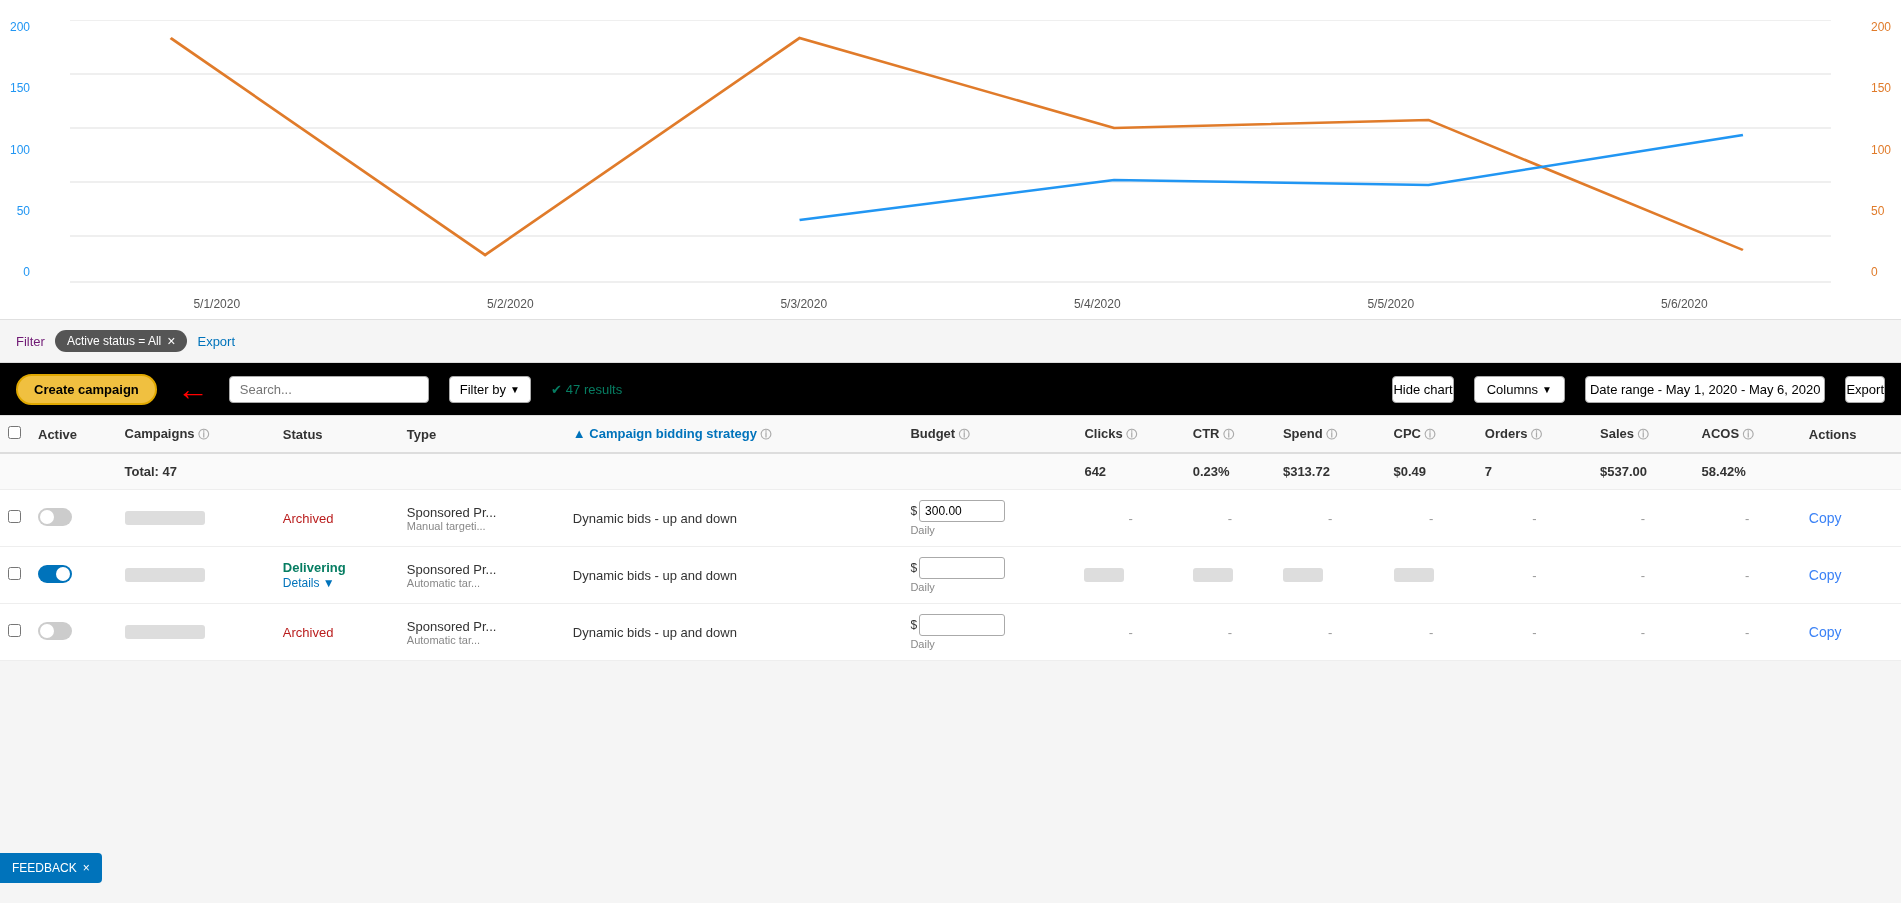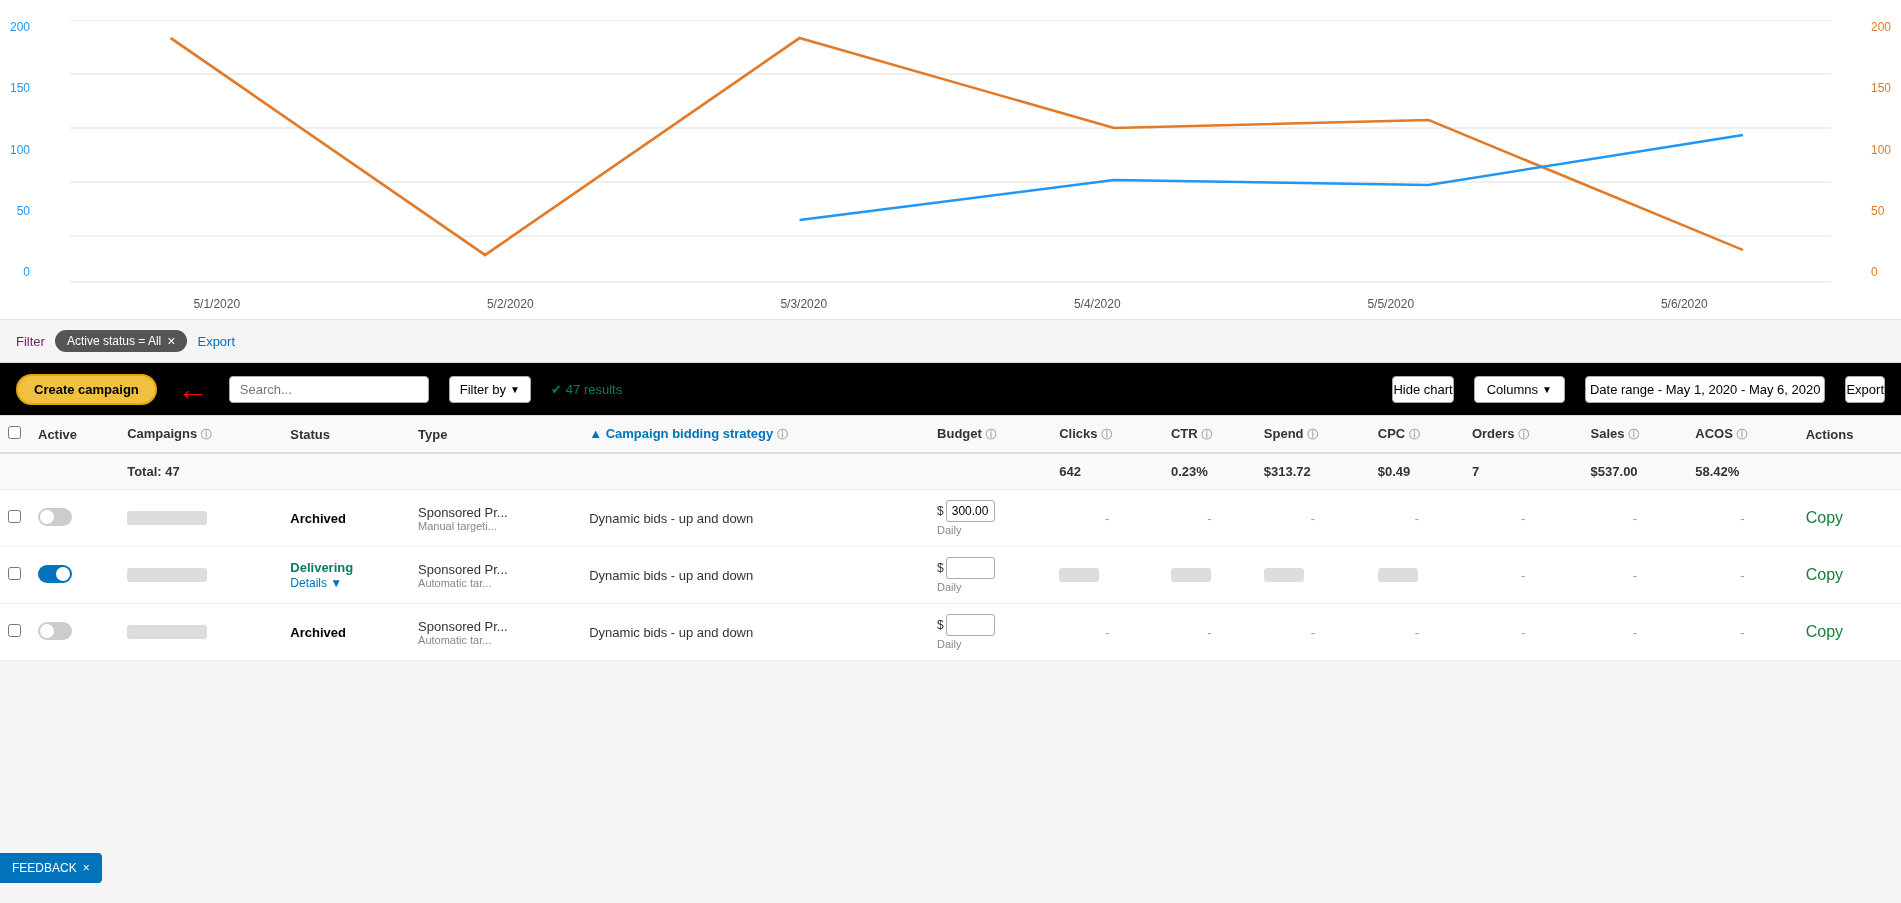--- a/index.html
+++ b/index.html
@@ -204,54 +204,54 @@
       top: 2px;
       width: 14px;
       height: 14px;
       background: #fff;
       border-radius: 50%;
     }
 
     .toggle-on::after { right: 2px; }
     .toggle-off::after { left: 2px; }
 
-    .status-archived { color: #000000; font-weight: bold; }
+    .status-archived { color: #b91c1c; }
     .status-delivering { color: #067d62; font-weight: 600; }
 
     .details-link {
       color: #0073bb;
       cursor: pointer;
       font-size: 12px;
     }
 
     .budget-input-container {
       display: flex;
       align-items: center;
       gap: 2px;
     }
 
     .budget-input {
-      width: 49px;
+      width: 86px;
       border: 1px solid #aaa;
       border-radius: 3px;
       padding: 3px 5px;
       font-size: 12px;
     }
 
     .budget-label {
       font-size: 11px;
       color: #888;
       display: block;
       margin-top: 2px;
     }
 
     .copy-link {
-      color: #15803d;
-      cursor: pointer;
-      font-size: 16px;
+      color: #3b82f6;
+      cursor: pointer;
+      font-size: 14px;
     }
 
     .blurred-text {
       background: #ddd;
       border-radius: 3px;
       color: transparent;
       user-select: none;
       display: inline-block;
       min-width: 80px;
       height: 14px;

